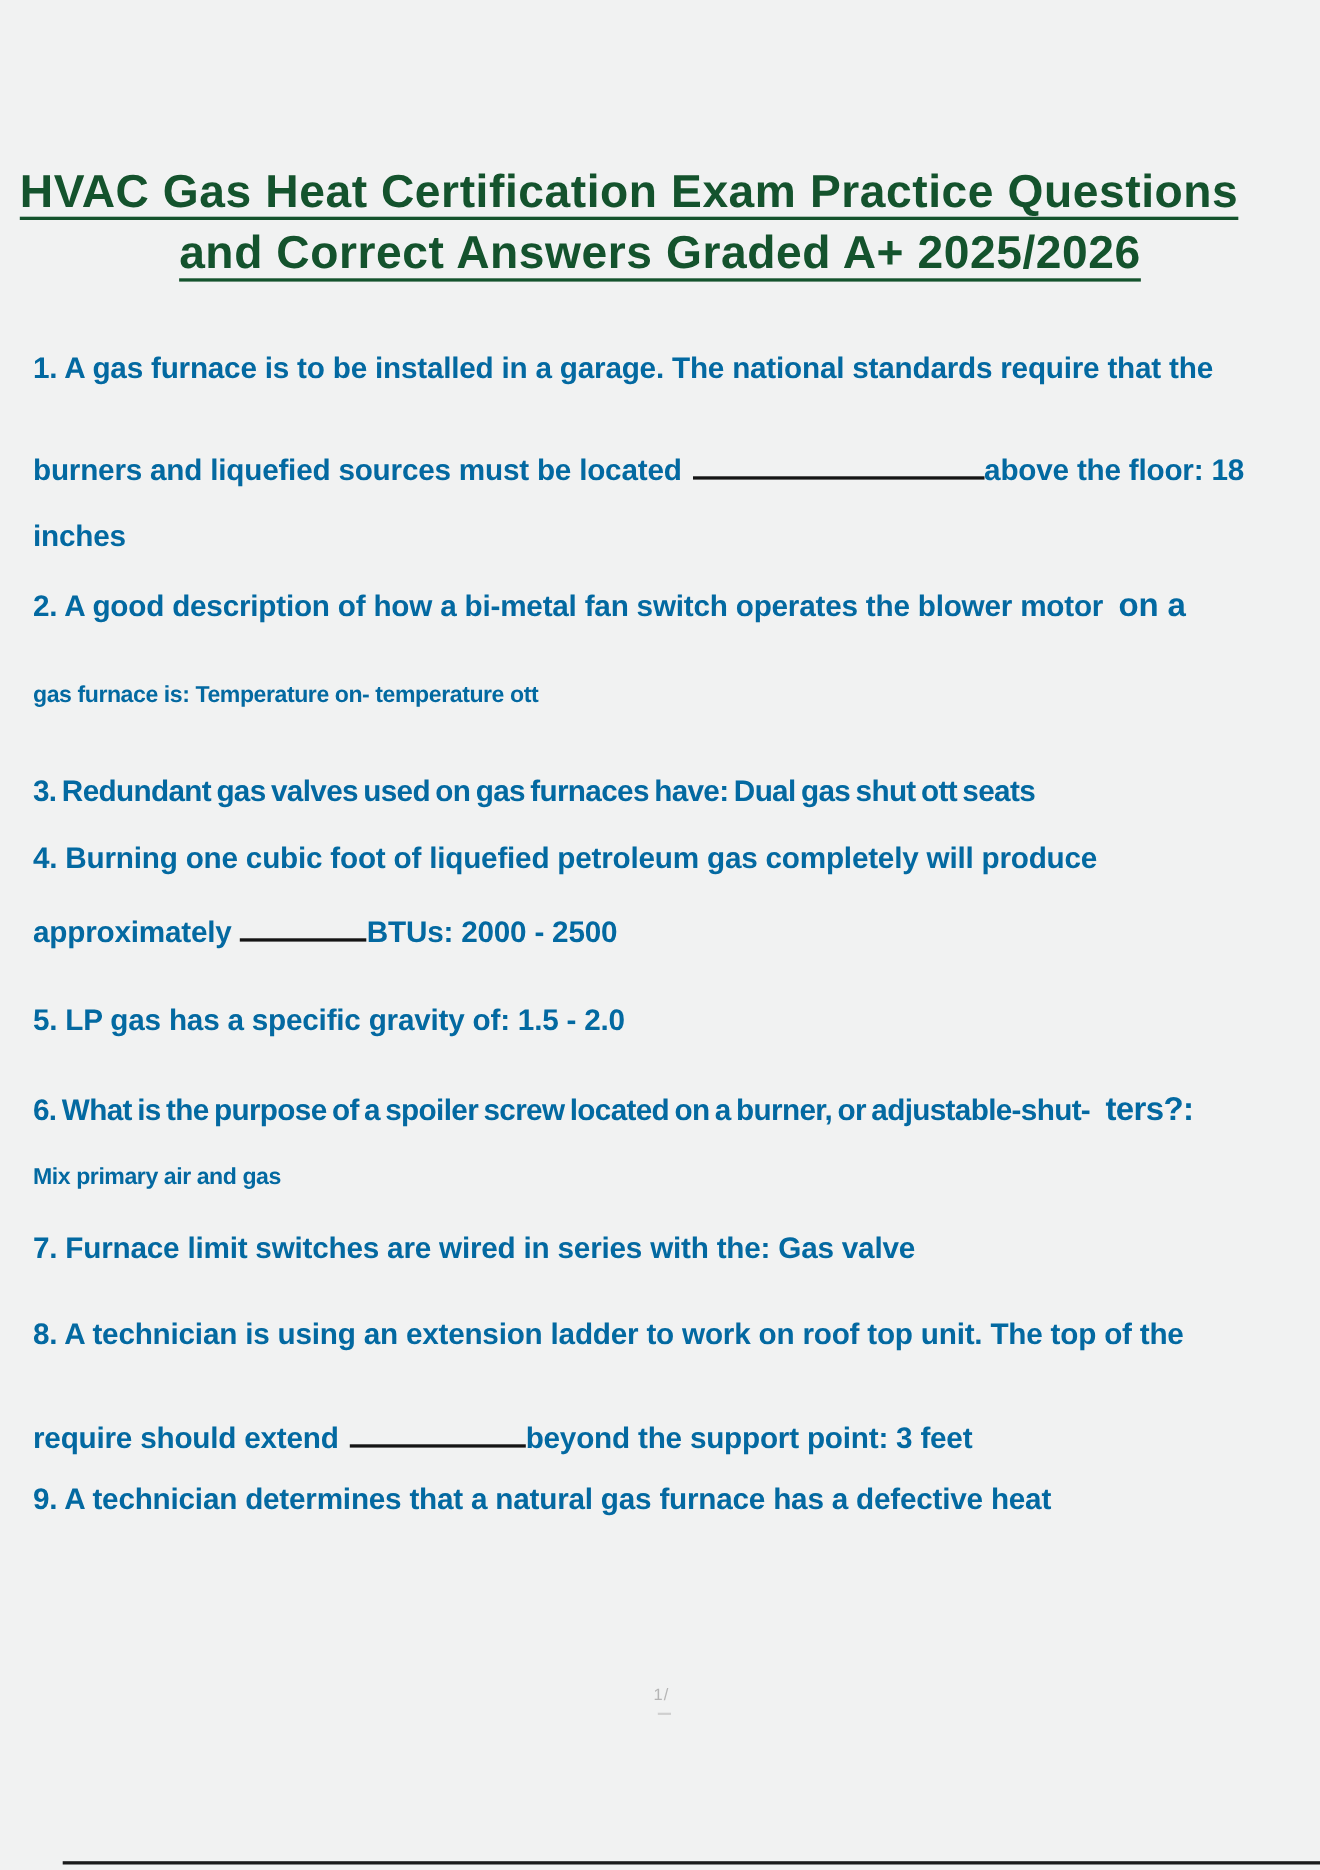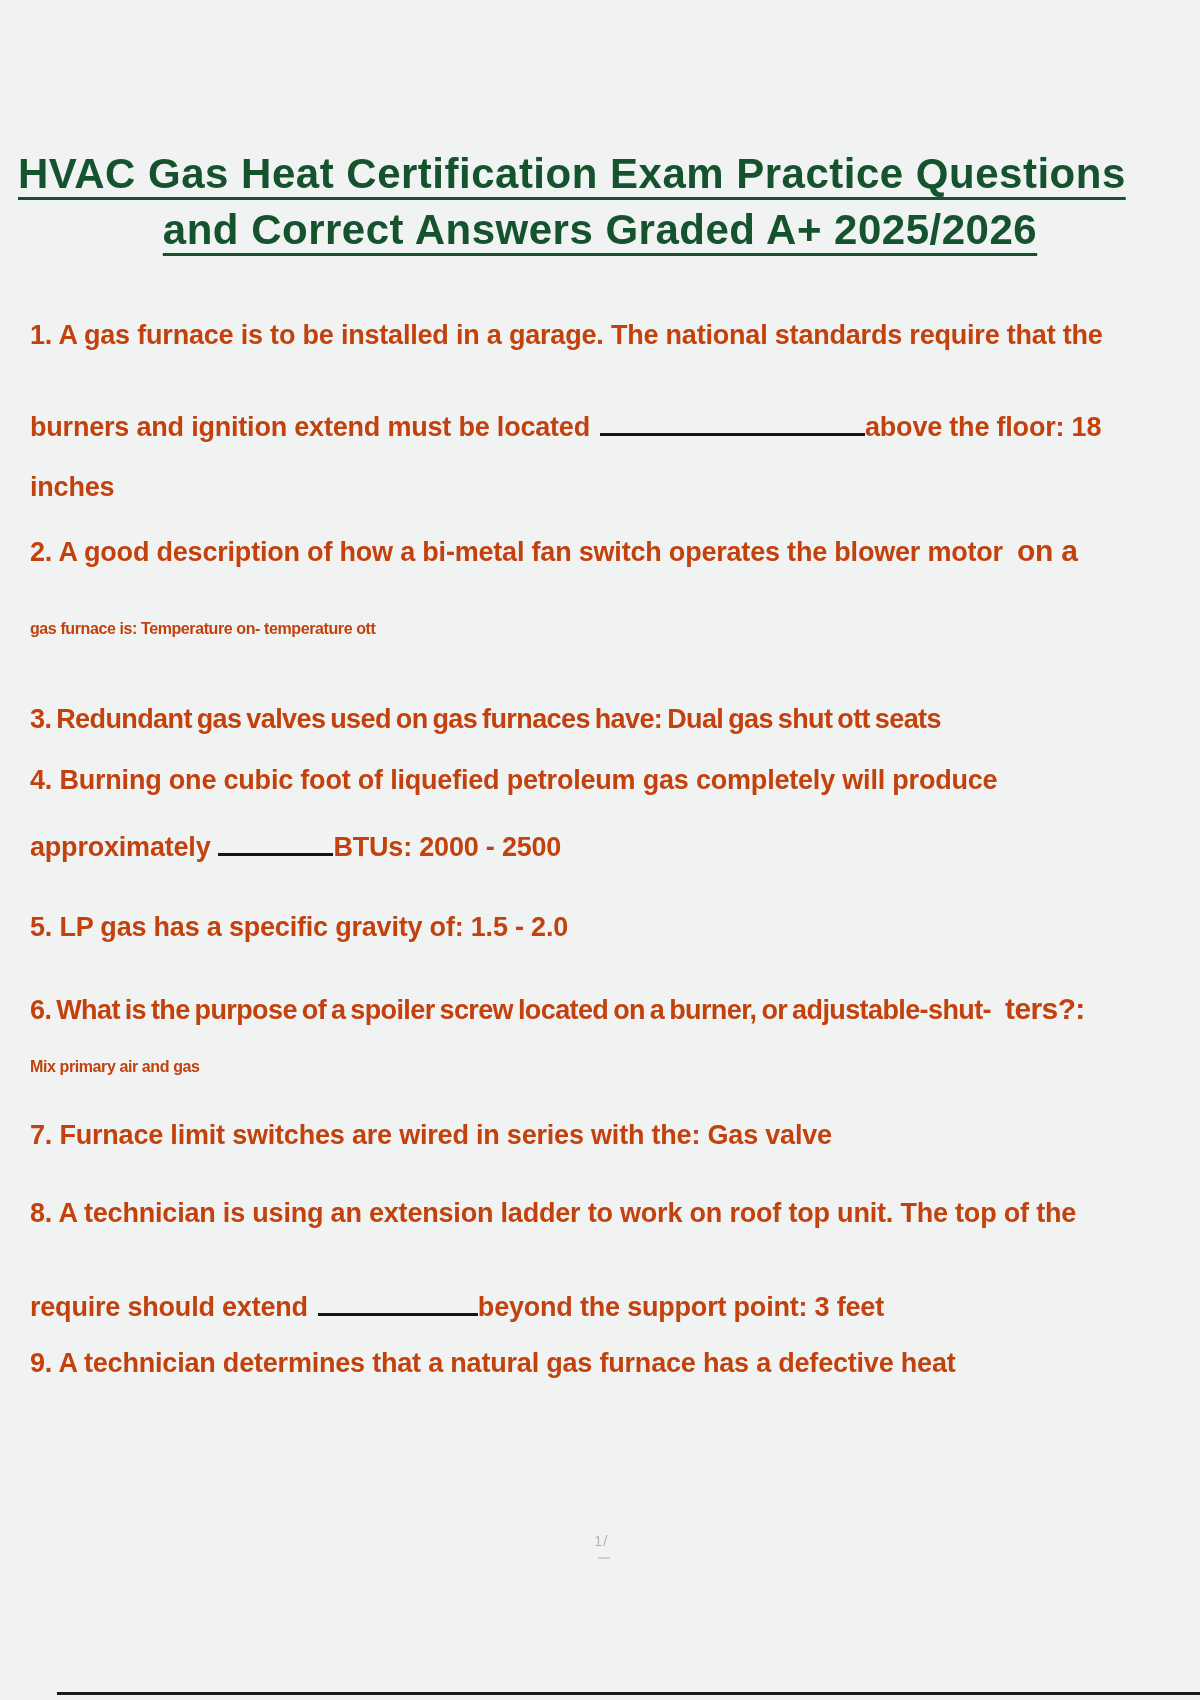--- a/index.html
+++ b/index.html
@@ -22,27 +22,27 @@
     text-underline-offset:9px;
     letter-spacing:0.5px;
   }
   #title1{left:18px;top:150px;}
   #title2{left:0;right:0;top:206px;text-align:center;}
   
   .ln{
     position:absolute;
     left:30px;
     font-size:27px;
-    color:#c2410c;
+    color:#0369a1;
     white-space:nowrap;
     letter-spacing:-0.2px;
   }
   .b{font-weight:700;}
   .r{font-weight:700;}
-  .cond{font-size:16px;letter-spacing:-0.4px;}
+  .cond{font-size:21px;letter-spacing:-0.4px;}
   .tight{letter-spacing:-0.6px;word-spacing:-2px;}
   .sm{font-size:30px;font-weight:700;}
   .blank{
     display:inline-block;
     border-bottom:3px solid #151515;
     height:1em;
     vertical-align:baseline;
   }
   .blank.w1{width:265px;margin-left:10px;}
   .blank.w2{width:115px;margin-left:8px;}
@@ -73,21 +73,21 @@
 <body>
 
 <div class="page">
 
   <div id="title1" class="title-line">HVAC Gas Heat Certification Exam Practice Questions</div>
   <div id="title2" class="title-line">and Correct Answers Graded A+ 2025/2026</div>
 
   <div class="ln b" style="top:320px;">1. A gas furnace is to be installed in a garage. The national standards require that the</div>
 
   <div class="ln b" style="top:406px;">
-    <span>burners and ignition extend must be located</span><span class="blank w1"></span><span>above the floor: 18</span>
+    <span>burners and liquefied sources must be located</span><span class="blank w1"></span><span>above the floor: 18</span>
   </div>
 
   <div class="ln r" style="top:472px;">inches</div>
 
   <div class="ln b" style="top:534px;">
     <span>2. A good description of how a bi-metal fan switch operates the blower motor</span><span class="sm sm-gap">on a</span>
   </div>
 
   <div class="ln r cond" style="top:620px;">gas furnace is: Temperature on- temperature ott</div>
 

